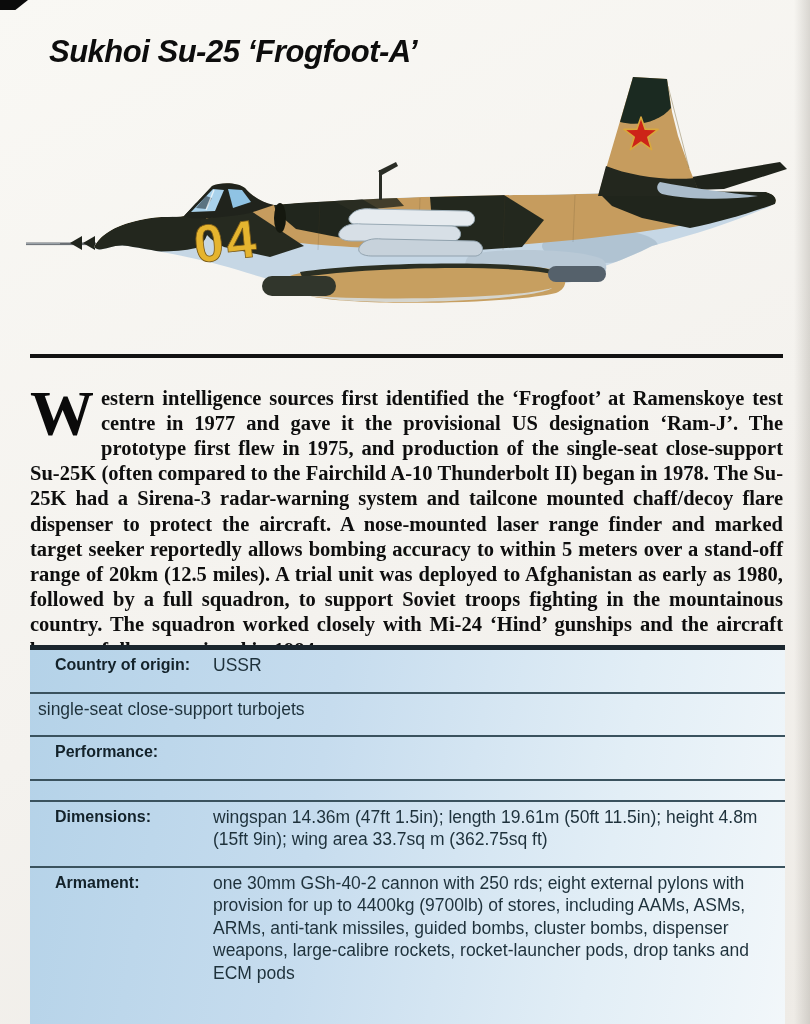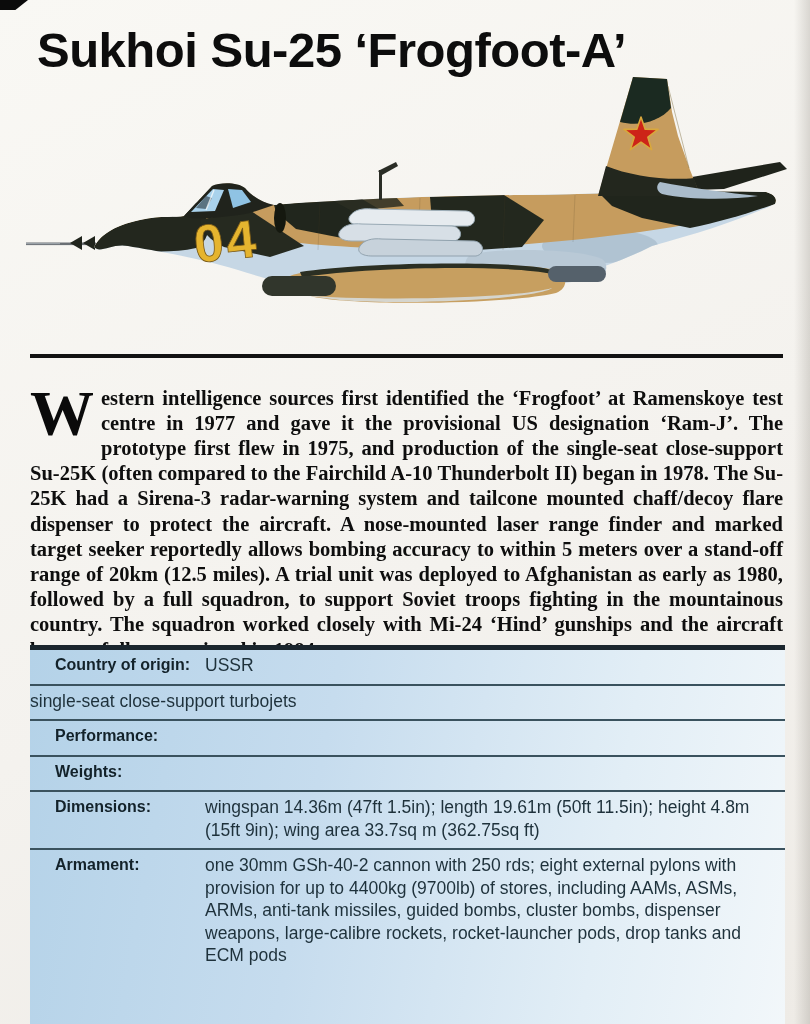--- a/index.html
+++ b/index.html
@@ -11,47 +11,47 @@
   .corner-artifact{
     position:absolute;top:0;left:0;width:28px;height:10px;background:#0b0b0b;
     clip-path:polygon(0 0,100% 0,55% 100%,0 100%);
   }
   .edge-shadow{
     position:absolute;top:0;right:0;width:16px;height:100%;
     background:linear-gradient(90deg,rgba(0,0,0,0),rgba(110,104,94,.22));
     pointer-events:none;
   }
   .title{
-    position:absolute;left:33px;top:18px;margin:4px;
-    font-size:49px;font-weight:700;letter-spacing:-0.5px;color:#0d0d0d;
-    font-family:"Liberation Sans",sans-serif;white-space:nowrap;
+    position:absolute;left:33px;top:18px;margin:16px;
+    font-size:31px;font-weight:700;letter-spacing:-0.5px;color:#0d0d0d;
+    font-family:"Liberation Sans",sans-serif;white-space:nowrap;font-style:italic;
   }
   .illustration{position:absolute;left:0;top:50px;width:810px;height:300px;}
   .rule{position:absolute;left:30px;top:354px;width:753px;height:4px;background:#121212;}
   .article{
     position:absolute;left:30px;top:365px;width:753px;
     font-family:"Liberation Serif",serif;font-weight:700;
     font-size:20.5px;line-height:25.2px;color:#0e0e0e;text-align:justify;
   }
   .dropcap{
     float:left;font-size:64px;line-height:49px;padding:3px 7px 0 0;
     font-weight:700;color:#0a0a0a;
   }
   .spec-table{
     position:absolute;left:30px;top:645px;width:755px;height:379px;
     border-top:5px solid #1b262e;box-sizing:border-box;
     background:linear-gradient(100deg,#b4d2e8 0%,#c6dcee 38%,#e2eef6 75%,#f2f7fa 100%);
   }
-  .spec-row{display:flex;padding:4px 0 7px 0;border-bottom:2px solid #3a525e;}
+  .spec-row{display:flex;padding:4px 0 15px 0;border-bottom:2px solid #3a525e;}
   .spec-row:last-child{border-bottom:none;}
   .spec-label{
     width:150px;flex-shrink:0;padding-left:25px;box-sizing:content-box;
     font-weight:700;font-size:16px;line-height:22.5px;color:#13222a;
   }
-  .spec-value{flex:1;font-size:17.5px;line-height:22.5px;color:#1e313b;padding-right:22px;}
+  .spec-value{flex:1;font-size:17.5px;line-height:22.5px;color:#1e313b;padding-right:22px;margin-left:8px;}
 </style>
 </head>
 <body>
 
 <div class="page">
 
   <div class="corner-artifact"></div>
 
   <h1 class="title">Sukhoi Su-25 ‘Frogfoot-A’</h1>
 
@@ -165,21 +165,20 @@
       <div class="spec-label">Country of origin:</div>
       <div class="spec-value">USSR</div>
     </div>
     <div class="spec-row">
       <div class="spec-value">single-seat close-support turbojets</div>
     </div>
     <div class="spec-row">
       <div class="spec-label">Performance:</div>
     </div>
     <div class="spec-row">
-      <div class="spec-label">Weights:</div>
     </div>
     <div class="spec-row">
       <div class="spec-label">Dimensions:</div>
       <div class="spec-value">wingspan 14.36m (47ft 1.5in); length 19.61m (50ft 11.5in); height 4.8m (15ft 9in); wing area 33.7sq m (362.75sq ft)</div>
     </div>
     <div class="spec-row">
       <div class="spec-label">Armament:</div>
       <div class="spec-value">one 30mm GSh-40-2 cannon with 250 rds; eight external pylons with provision for up to 4400kg (9700lb) of stores, including AAMs, ASMs, ARMs, anti-tank missiles, guided bombs, cluster bombs, dispenser weapons, large-calibre rockets, rocket-launcher pods, drop tanks and ECM pods</div>
     </div>
   </div>

